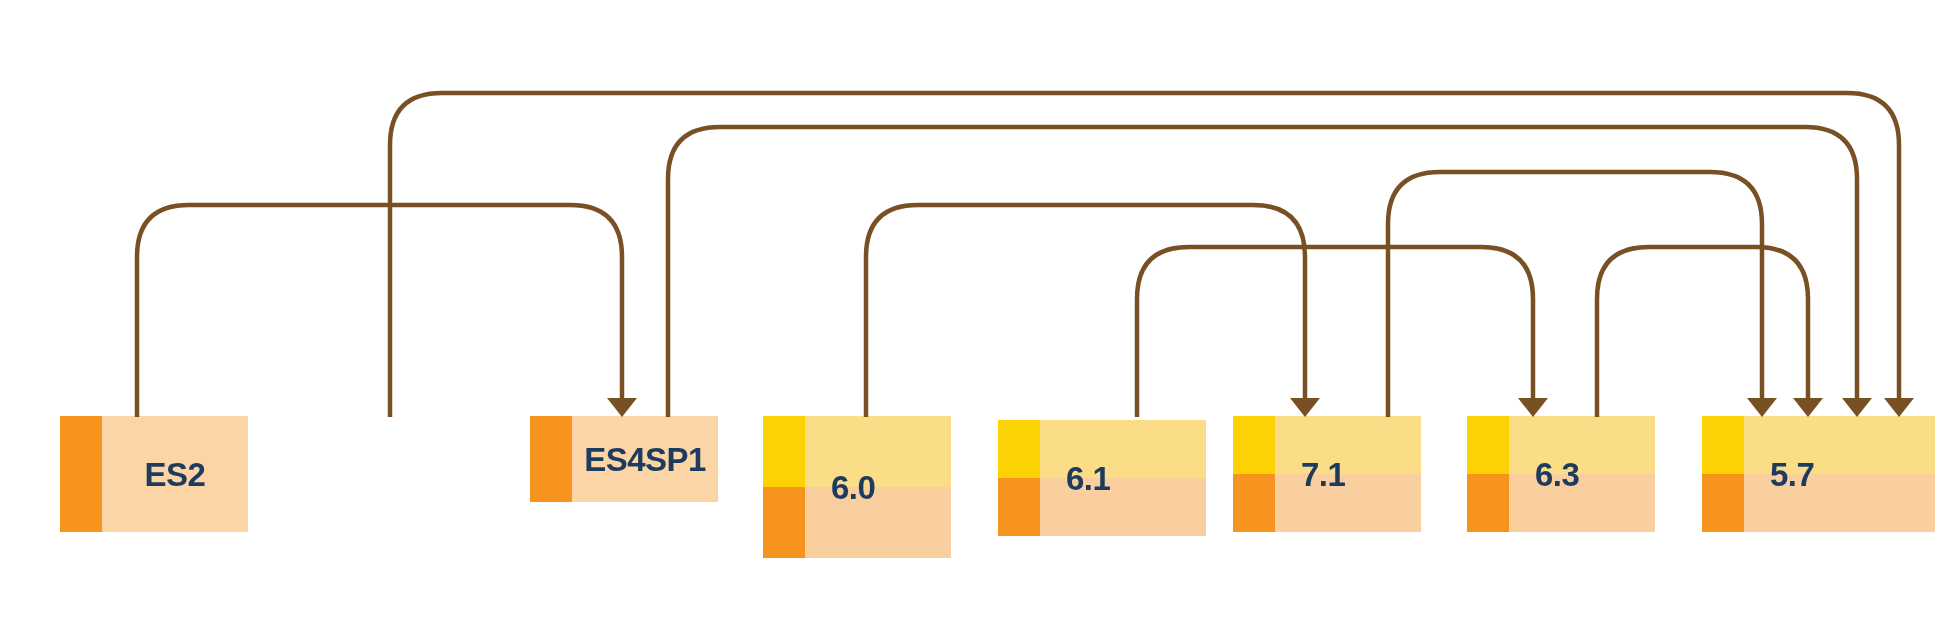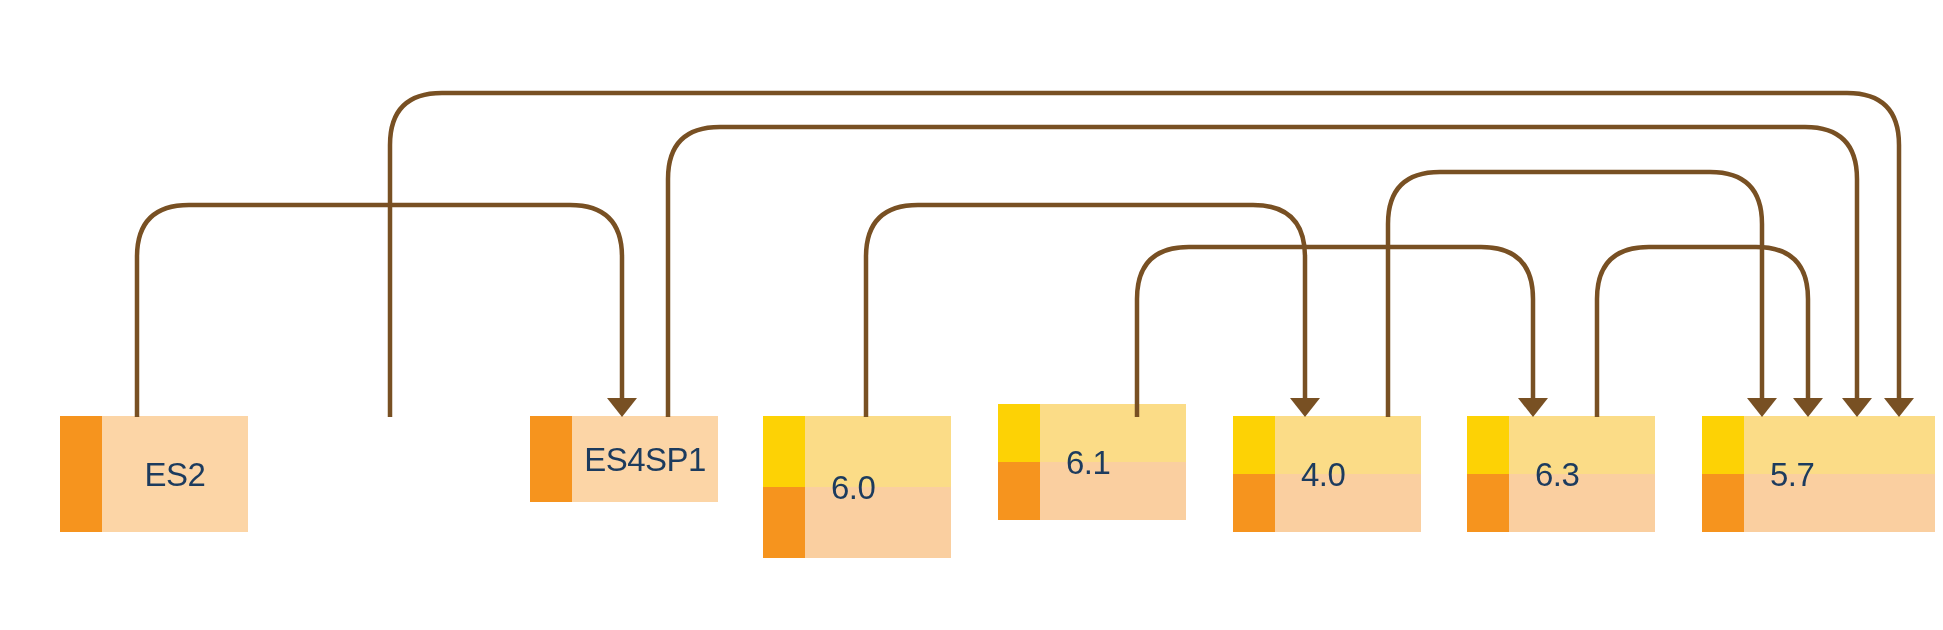--- a/index.html
+++ b/index.html
@@ -17,21 +17,21 @@
   .node .stripe{position:absolute;left:0;top:0;bottom:0;width:42px;}
   .node.solid .stripe{background:var(--orange);}
   .node.split .stripe{background:linear-gradient(to bottom,var(--gold) 0,var(--gold) 50%,var(--orange) 50%,var(--orange) 100%);}
   .node .body{position:absolute;left:42px;top:0;right:0;bottom:0;}
   .node.solid .body{background:var(--peach-light);}
   .node.split .body{background:linear-gradient(to bottom,var(--light-yellow) 0,var(--light-yellow) 50%,var(--peach) 50%,var(--peach) 100%);}
   .node .label{
     position:absolute;
     top:50%;transform:translateY(-50%);
     color:var(--navy);
-    font-size:33px;font-weight:400;letter-spacing:-0.5px;line-height:1;
+    font-size:33px;font-weight:700;letter-spacing:-0.5px;line-height:1;
     white-space:nowrap;
   }
   .node.solid .label{left:42px;right:0;text-align:center;}
   .node.split .label{left:68px;text-align:left;}
 </style>
 </head>
 <body>
 
 <div id="canvas">
 
@@ -64,30 +64,30 @@
     <span class="body"></span>
     <span class="label">ES4SP1</span>
   </div>
 
   <div class="node split" style="left: 763px; top: 416px; width: 188px; height: 142px;">
     <span class="stripe"></span>
     <span class="body"></span>
     <span class="label">6.0</span>
   </div>
 
-  <div class="node split" style="left: 998px; top: 404px; width: 188px; height: 116px;">
+  <div class="node split" style="left: 998px; top: 420px; width: 188px; height: 116px; padding-left: 20px;">
     <span class="stripe"></span>
     <span class="body"></span>
     <span class="label">6.1</span>
   </div>
 
   <div class="node split" style="left: 1233px; top: 416px; width: 188px; height: 116px;">
     <span class="stripe"></span>
     <span class="body"></span>
-    <span class="label">4.0</span>
+    <span class="label">7.1</span>
   </div>
 
   <div class="node split" style="left: 1467px; top: 416px; width: 188px; height: 116px;">
     <span class="stripe"></span>
     <span class="body"></span>
     <span class="label">6.3</span>
   </div>
 
   <div class="node split" style="left: 1702px; top: 416px; width: 233px; height: 116px;">
     <span class="stripe"></span>

